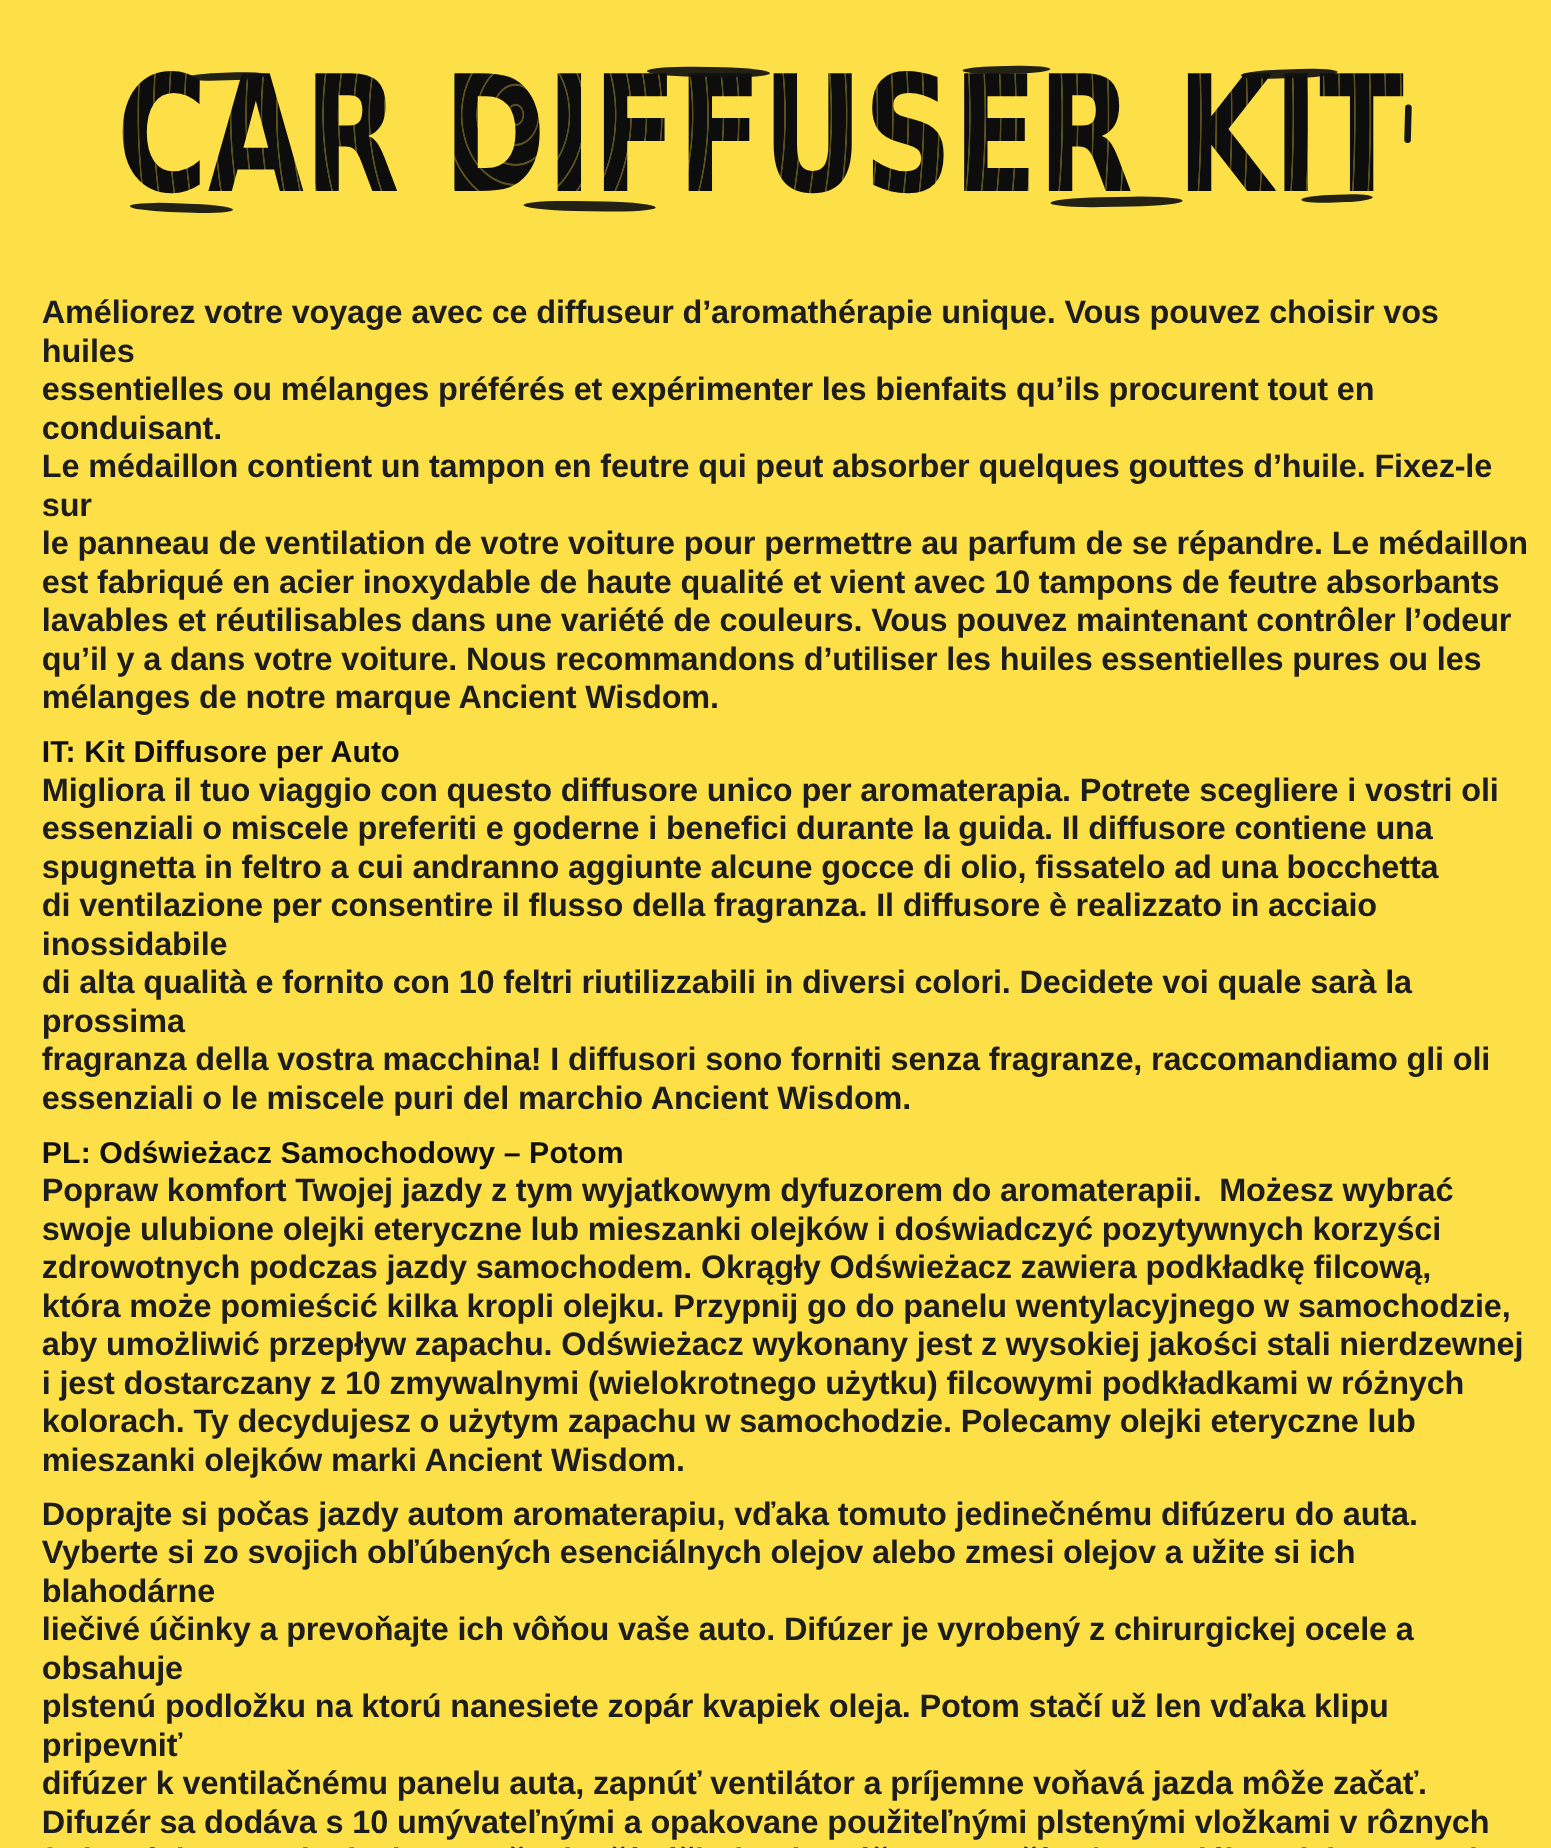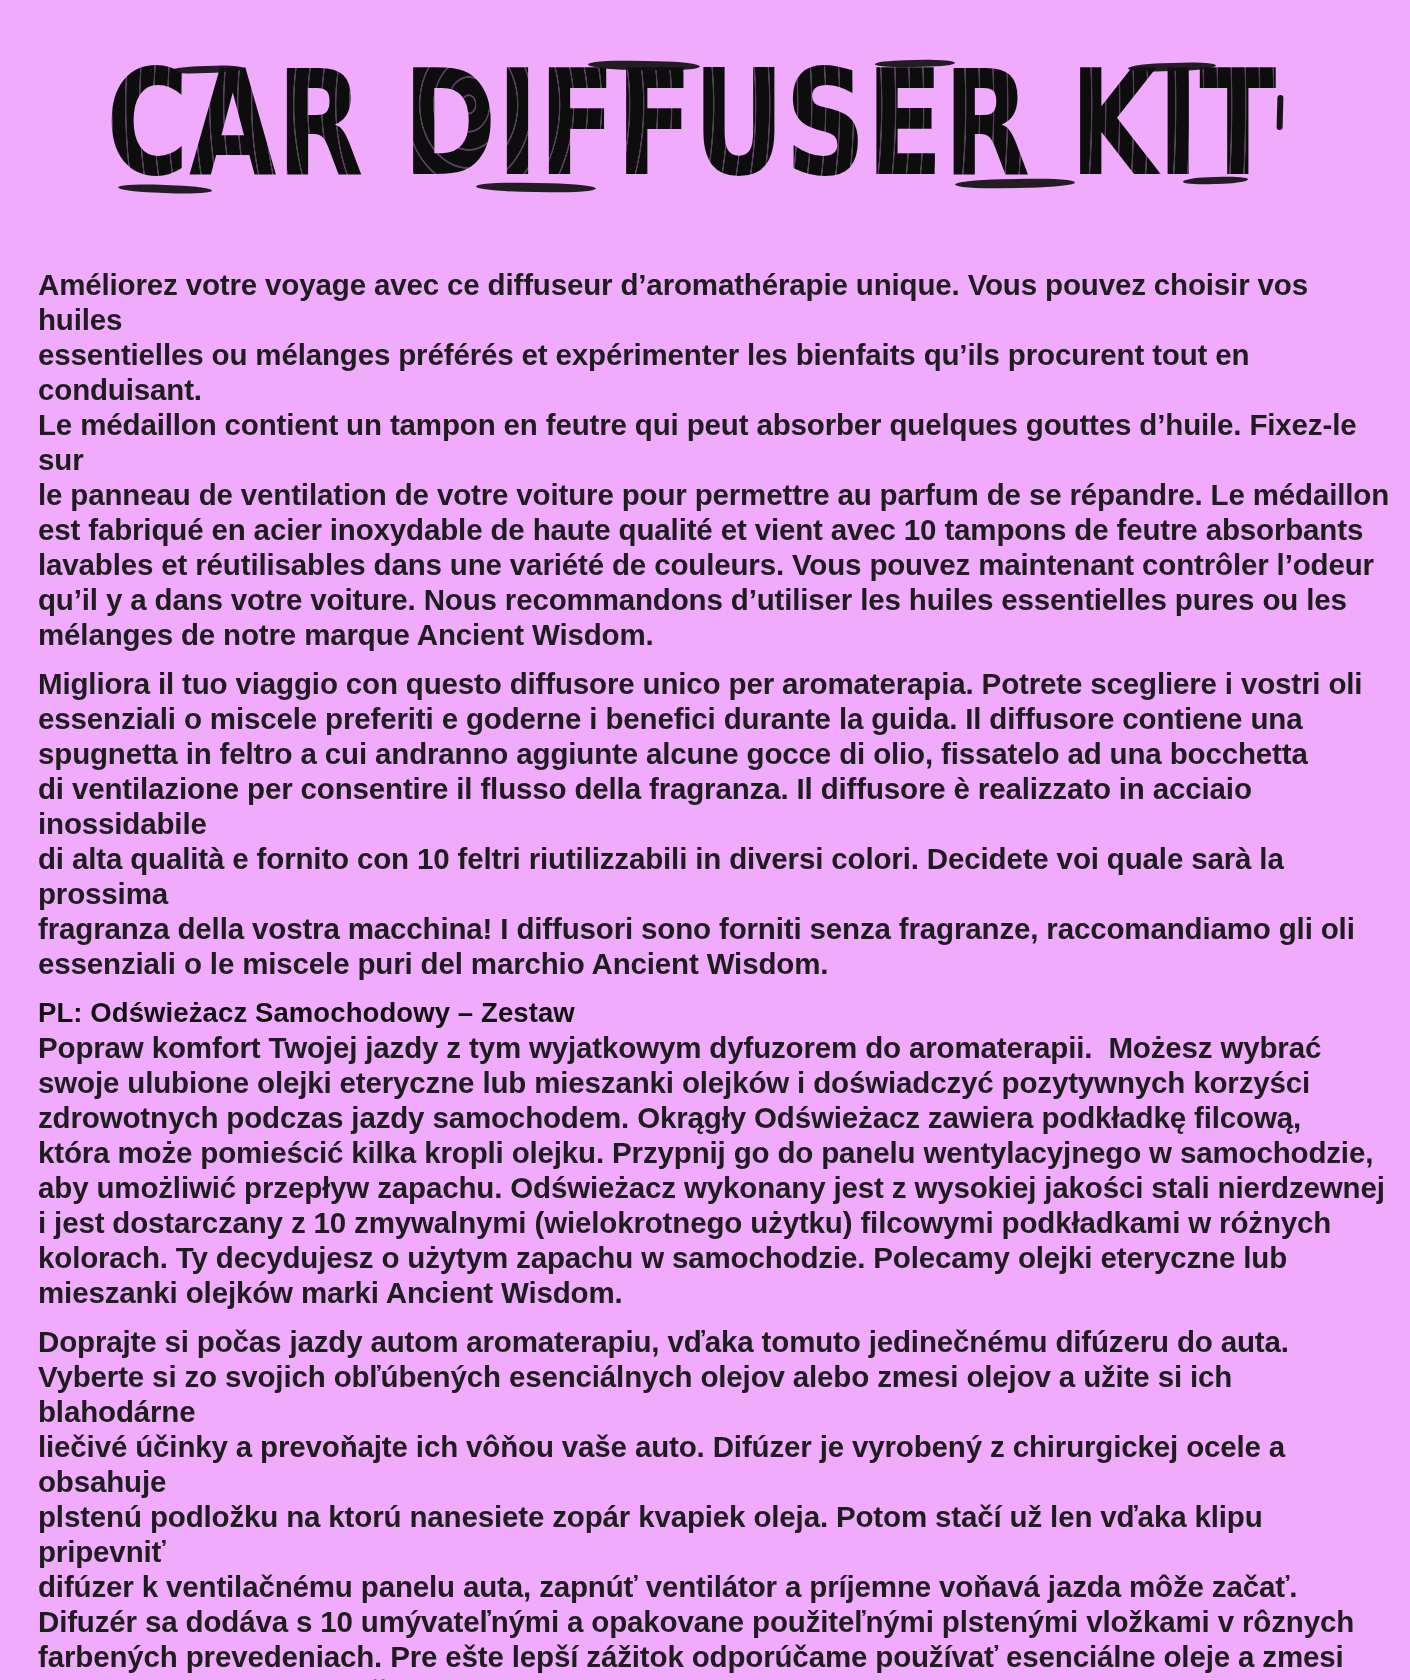--- a/index.html
+++ b/index.html
@@ -1,20 +1,20 @@
 <!DOCTYPE html>
 <html><head>
 <meta charset="utf-8">
 <style>
   html, body { margin: 0; padding: 0; background: #ffffff; }
   .page {
     position: relative;
     width: 1410px;
     height: 1680px;
-    background: #f0abfc;
+    background: #fde047;
     overflow: hidden;
     font-family: "Liberation Sans", "DejaVu Sans", sans-serif;
   }
 
   
   .title-row {
     position: absolute;
     top: 50px;
     left: 106px;
     height: 160px;
@@ -112,31 +112,32 @@
 essentielles ou mélanges préférés et expérimenter les bienfaits qu’ils procurent tout en conduisant.
 Le médaillon contient un tampon en feutre qui peut absorber quelques gouttes d’huile. Fixez-le sur
 le panneau de ventilation de votre voiture pour permettre au parfum de se répandre. Le médaillon
 est fabriqué en acier inoxydable de haute qualité et vient avec 10 tampons de feutre absorbants
 lavables et réutilisables dans une variété de couleurs. Vous pouvez maintenant contrôler l’odeur
 qu’il y a dans votre voiture. Nous recommandons d’utiliser les huiles essentielles pures ou les
 mélanges de notre marque Ancient Wisdom.</p>
   </section>
 
   <section class="section">
+    <h2 class="heading">IT: Kit Diffusore per Auto</h2>
     <p class="body">Migliora il tuo viaggio con questo diffusore unico per aromaterapia. Potrete scegliere i vostri oli
 essenziali o miscele preferiti e goderne i benefici durante la guida. Il diffusore contiene una
 spugnetta in feltro a cui andranno aggiunte alcune gocce di olio, fissatelo ad una bocchetta
 di ventilazione per consentire il flusso della fragranza. Il diffusore è realizzato in acciaio inossidabile
 di alta qualità e fornito con 10 feltri riutilizzabili in diversi colori. Decidete voi quale sarà la prossima
 fragranza della vostra macchina! I diffusori sono forniti senza fragranze, raccomandiamo gli oli
 essenziali o le miscele puri del marchio Ancient Wisdom.</p>
   </section>
 
   <section class="section">
-    <h2 class="heading">PL: Odświeżacz Samochodowy – Zestaw</h2>
+    <h2 class="heading">PL: Odświeżacz Samochodowy – Potom</h2>
     <p class="body">Popraw komfort Twojej jazdy z tym wyjatkowym dyfuzorem do aromaterapii.  Możesz wybrać
 swoje ulubione olejki eteryczne lub mieszanki olejków i doświadczyć pozytywnych korzyści
 zdrowotnych podczas jazdy samochodem. Okrągły Odświeżacz zawiera podkładkę filcową,
 która może pomieścić kilka kropli olejku. Przypnij go do panelu wentylacyjnego w samochodzie,
 aby umożliwić przepływ zapachu. Odświeżacz wykonany jest z wysokiej jakości stali nierdzewnej
 i jest dostarczany z 10 zmywalnymi (wielokrotnego użytku) filcowymi podkładkami w różnych
 kolorach. Ty decydujesz o użytym zapachu w samochodzie. Polecamy olejki eteryczne lub
 mieszanki olejków marki Ancient Wisdom.</p>
   </section>
 

